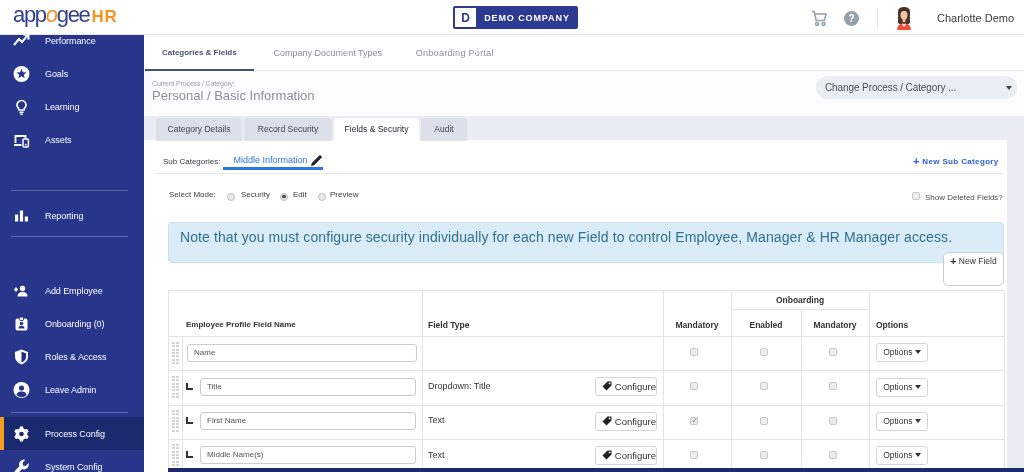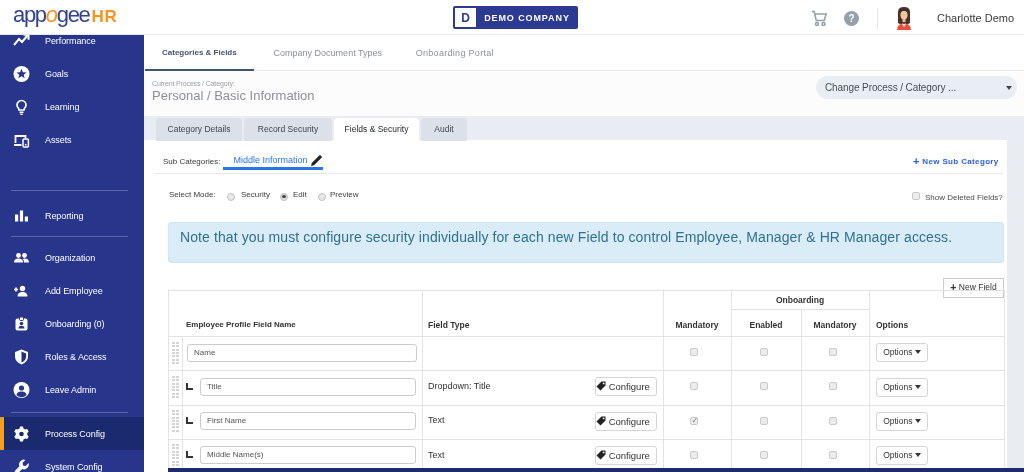--- a/index.html
+++ b/index.html
@@ -59,28 +59,28 @@
 .radio { position:absolute; top:4.5px; width:8px; height:8px; border-radius:50%; background:#e8e8e8; border:1px solid #c2c2c2; }
 .radio.sel { background:#e0e0e0; }
 .radio.sel:after { content:""; position:absolute; left:1.3px; top:1.3px; width:3.5px; height:3.5px; border-radius:50%; background:#4a4a4a; }
 #showdel { position:absolute; left:912px; top:192px; width:8px; height:8px; background:#ececec; border:1px solid #c9c9c9; border-radius:2px; }
 #showdel-t { position:absolute; left:925px; top:193px; font-size:8px; color:#4a4a4a; }
 
 
 #alert { position:absolute; left:168px; top:222px; width:836px; height:41px; background:#d9ecf7; border:1px solid #cde4f2; border-radius:3px; font-size:14px; letter-spacing:0.1px; color:#31708f; line-height:28px; padding-left:11px; }
 
 
-#newfield { position:absolute; left:943px; top:278px; width:61px; height:20px; background:#fff; border:1px solid #ccc; border-radius:0; font-size:8.5px; color:#333; text-align:center; line-height:17px; white-space:nowrap; }
+#newfield { position:absolute; left:943px; top:252px; width:61px; height:34px; background:#fff; border:1px solid #ccc; border-radius:5px; font-size:8.5px; color:#333; text-align:center; line-height:17px; white-space:nowrap; }
 
 
 .tl { position:absolute; background:#e3e3e3; }
 .th { font-weight:700; font-size:8.5px; color:#333; position:absolute; white-space:nowrap; }
 .td { font-size:9px; color:#333; position:absolute; white-space:nowrap; }
 .inp { position:absolute; height:18px; background:#fff; border:1px solid #ccc; border-radius:3px; font-size:8px; color:#555; line-height:16px; padding-left:6px; }
-.cfg { position:absolute; left:595px; width:62px; height:19px; background:#fff; border:1px solid #d5d5d5; border-radius:3px; font-size:9.5px; color:#333; text-align:left; line-height:17px; white-space:nowrap; }
+.cfg { position:absolute; left:595px; width:62px; height:19px; background:#fff; border:1px solid #d5d5d5; border-radius:3px; font-size:9.5px; color:#333; text-align:right; line-height:17px; white-space:nowrap; }
 .opt { position:absolute; left:876px; width:52px; height:19px; background:#fff; border:1px solid #d5d5d5; border-radius:3px; font-size:8.5px; color:#333; text-align:center; line-height:17px; white-space:nowrap; }
 .cb { position:absolute; width:8px; height:8px; background:#ececec; border:1px solid #c9c9c9; border-radius:2px; }
 .drag { position:absolute; left:172px; width:7px; height:23px;
   background-image:linear-gradient(90deg, transparent 0 3px, #fff 3px 4px, transparent 4px), repeating-linear-gradient(#d4d4d4 0 2px, #fff 2px 3.3px); }
 .lmark { position:absolute; width:7px; height:7px; border-left:2px solid #333; border-bottom:2px solid #333; }
 .ck:after { content:"\2713"; position:absolute; left:0.5px; top:-2px; font-size:8px; color:#777; }
 .caret { display:inline-block; width:0; height:0; border-left:3.5px solid transparent; border-right:3.5px solid transparent; border-top:4px solid #333; vertical-align:1px; }
 
 #footerbar { position:absolute; left:168px; top:468px; width:856px; height:4px; background:#1d2b6d; z-index:40; }
 </style>
@@ -147,29 +147,20 @@
   <div class="sdiv" style="top:155px;"></div>
   <div class="sitem" style="top:164px;">
       <svg class="ic" viewBox="0 0 17 17">
         <rect x="2" y="7" width="3.2" height="7" fill="#fff"></rect>
         <rect x="6.9" y="3" width="3.2" height="11" fill="#fff"></rect>
         <rect x="11.8" y="9" width="3.2" height="5" fill="#fff"></rect>
       </svg>
       <span class="tx">Reporting</span>
     </div>
   <div class="sdiv" style="top:201px;"></div>
-  <div class="sitem" style="top:206px;">
-      <svg class="ic" viewBox="0 0 17 17">
-        <circle cx="5.5" cy="6" r="2.4" fill="#fff"></circle>
-        <circle cx="11.5" cy="6" r="2.4" fill="#fff"></circle>
-        <path d="M1 13 q0 -4 4.5 -4 q4.5 0 4.5 4 Z" fill="#fff"></path>
-        <path d="M9.5 9.6 q2 -0.6 2 -0.6 q4.5 0 4.5 4 l-5 0 q0 -2.4 -1.5 -3.4Z" fill="#fff"></path>
-      </svg>
-      <span class="tx">Organization</span>
-    </div>
   <div class="sitem" style="top:239px;">
       <svg class="ic" viewBox="0 0 17 17">
         <circle cx="9.5" cy="6" r="2.7" fill="#fff"></circle>
         <path d="M4.5 14 q0 -4.5 5 -4.5 q5 0 5 4.5 Z" fill="#fff"></path>
         <path d="M3 5 v4 M1 7 h4" stroke="#fff" stroke-width="1.7"></path>
       </svg>
       <span class="tx">Add Employee</span>
     </div>
   <div class="sitem" style="top:272px;">
       <svg class="ic" viewBox="0 0 17 17">

